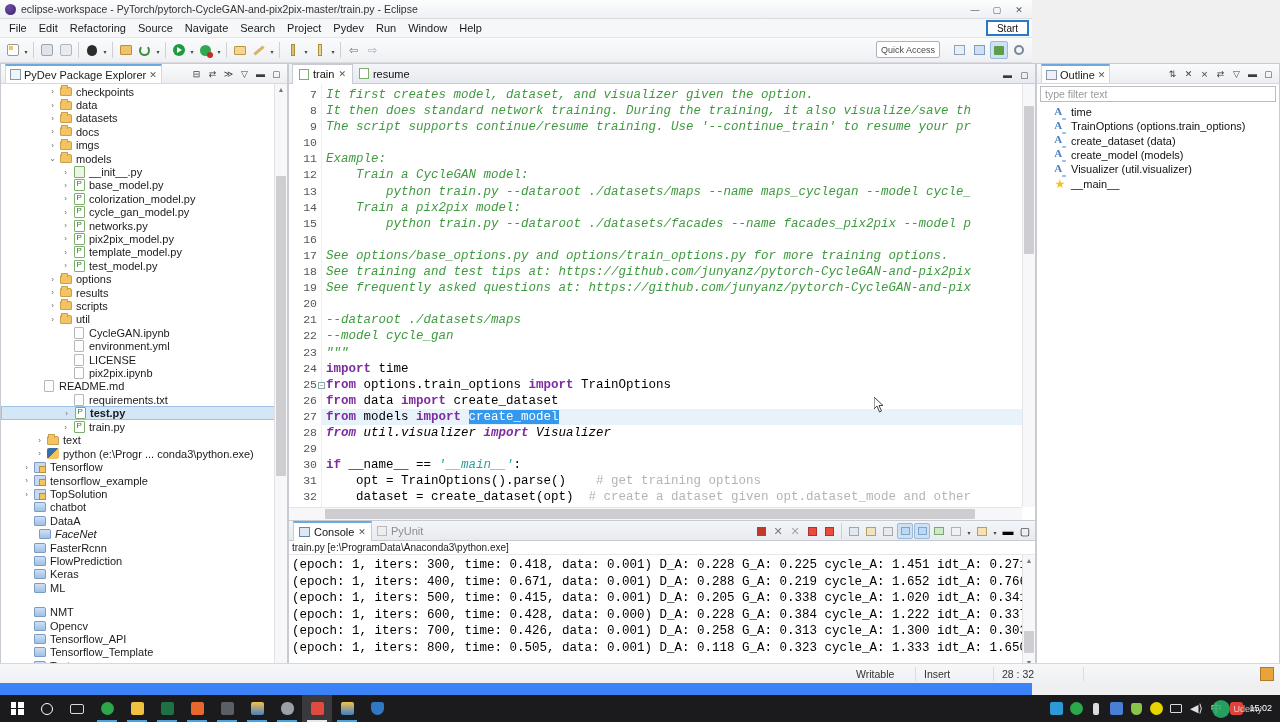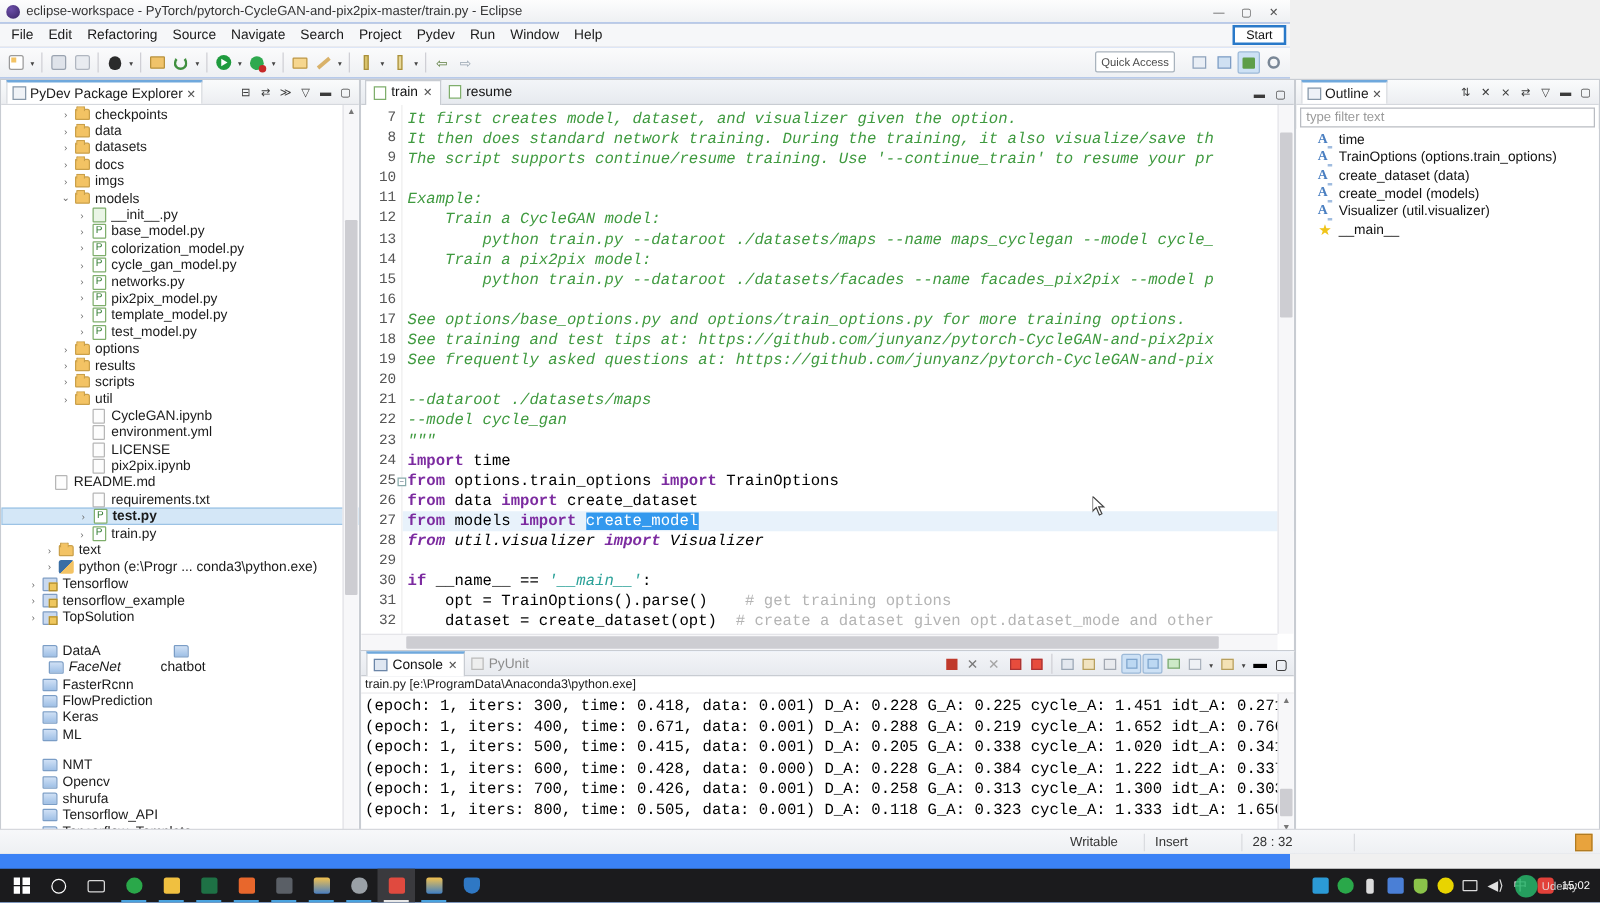--- a/index.html
+++ b/index.html
@@ -676,21 +676,21 @@
             </span>
             <span class="lbl">tensorflow_example</span>
           </div>
           <div class="trow" style="padding-left: 19px;">
             <span class="twist">›</span>
             <span class="ic">
               <span class="i-proj"></span>
             </span>
             <span class="lbl">TopSolution</span>
           </div>
-          <div class="trow" style="padding-left: 19px; flex-direction: column;">
+          <div class="trow" style="padding-left: 19px;">
             <span class="twist"></span>
             <span class="ic">
               <span class="i-winfolder"></span>
             </span>
             <span class="lbl">chatbot</span>
           </div>
           <div class="trow" style="padding-left: 19px;">
             <span class="twist"></span>
             <span class="ic">
               <span class="i-winfolder"></span>
@@ -738,27 +738,20 @@
               <span class="i-winfolder"></span>
             </span>
             <span class="lbl">NMT</span>
           </div>
           <div class="trow" style="padding-left: 19px;">
             <span class="twist"></span>
             <span class="ic">
               <span class="i-winfolder"></span>
             </span>
             <span class="lbl">Opencv</span>
-          </div>
-          <div class="trow" style="padding-left: 19px;">
-            <span class="twist"></span>
-            <span class="ic">
-              <span class="i-winfolder"></span>
-            </span>
-            <span class="lbl">shurufa</span>
           </div>
           <div class="trow" style="padding-left: 19px;">
             <span class="twist"></span>
             <span class="ic">
               <span class="i-winfolder"></span>
             </span>
             <span class="lbl">Tensorflow_API</span>
           </div>
           <div class="trow" style="padding-left: 19px;">
             <span class="twist"></span>

